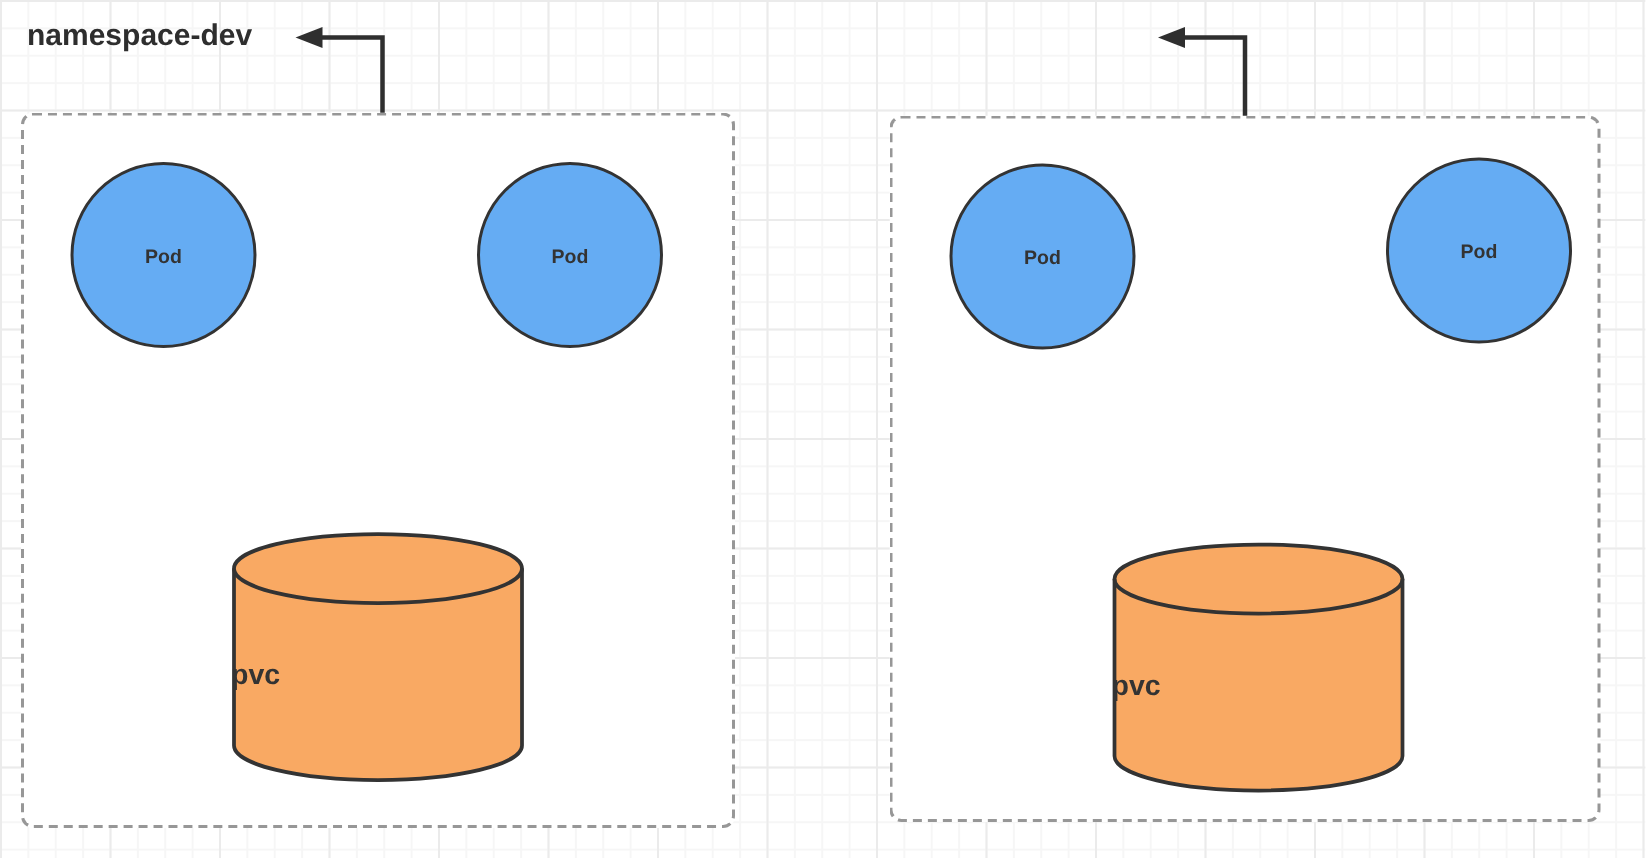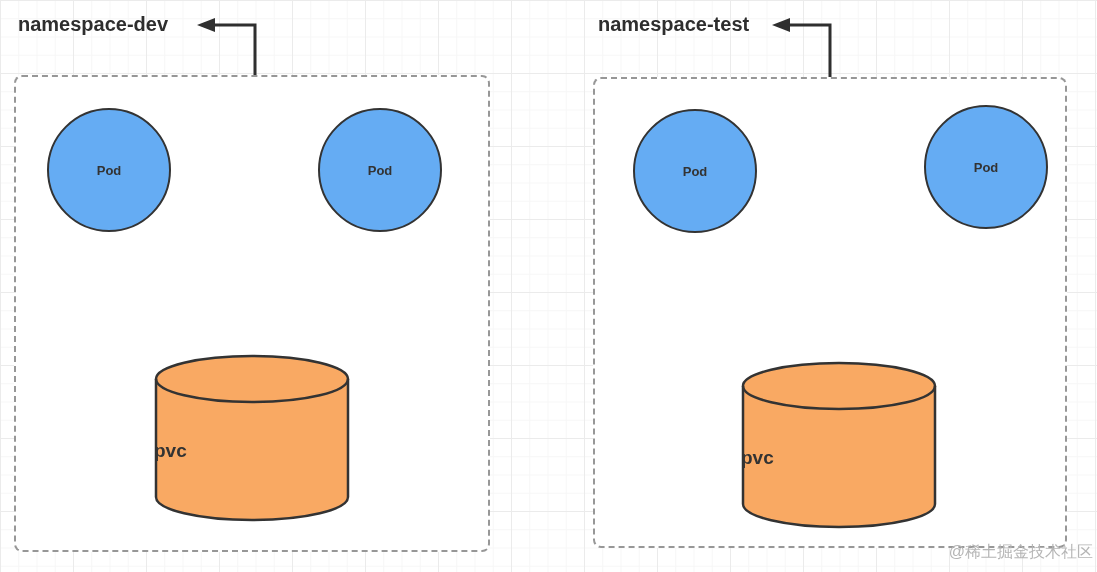--- a/index.html
+++ b/index.html
@@ -97,21 +97,20 @@
   </div>
 
   <div class="pvc" style="left:154px;top:354px">
     <svg width="196" height="168" viewBox="0 0 196 168">
       <path class="cyl-body" d="M2,25 A96,23 0 0 1 194,25 L194,143 A96,23 0 0 1 2,143 Z"></path>
       <path class="cyl-arc" d="M2,25 A96,23 0 0 0 194,25"></path>
     </svg>
     <span class="pvc-label">pvc</span>
   </div>
 
-  <div class="ns-label" style="left:598px;top:12px">namespace-test</div>
 
   <svg class="arrow-svg" style="left:769px;top:16px" width="66" height="64" viewBox="0 0 66 64">
     <polyline class="shaft" points="61,62 61,9 20,9"></polyline>
     <polygon class="head" points="21,2 21,16 3,9"></polygon>
   </svg>
 
   <div class="ns-box" style="left:593px;top:77px;width:474px;height:471px"></div>
 
   <div class="pod" style="left:633px;top:109px">
     <span class="pod-label">Pod</span>
@@ -122,15 +121,14 @@
   </div>
 
   <div class="pvc" style="left:741px;top:361px">
     <svg width="196" height="168" viewBox="0 0 196 168">
       <path class="cyl-body" d="M2,25 A96,23 0 0 1 194,25 L194,143 A96,23 0 0 1 2,143 Z"></path>
       <path class="cyl-arc" d="M2,25 A96,23 0 0 0 194,25"></path>
     </svg>
     <span class="pvc-label">pvc</span>
   </div>
 
-  <div class="watermark">@稀土掘金技术社区</div>
 
 </div>
 
 </body></html>

